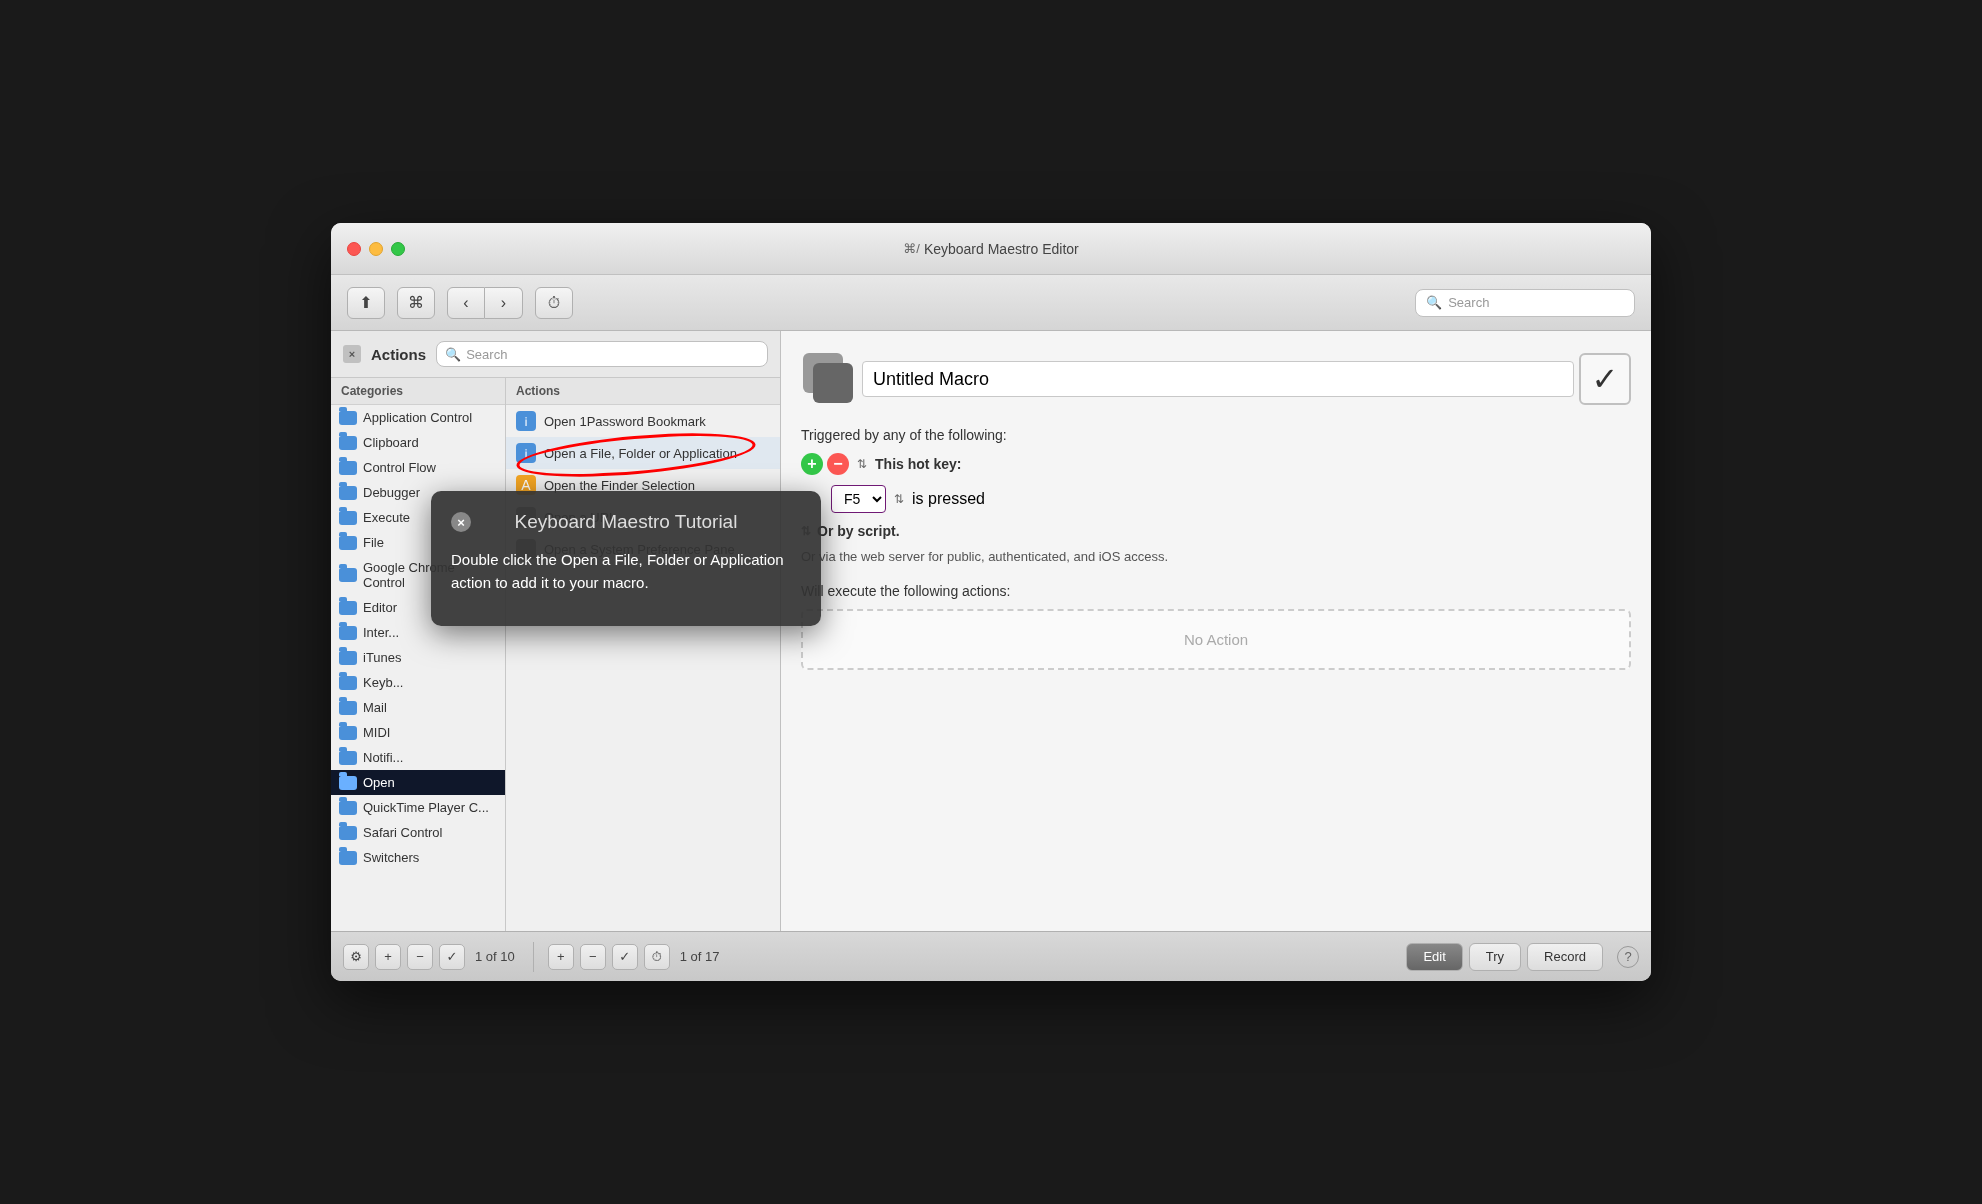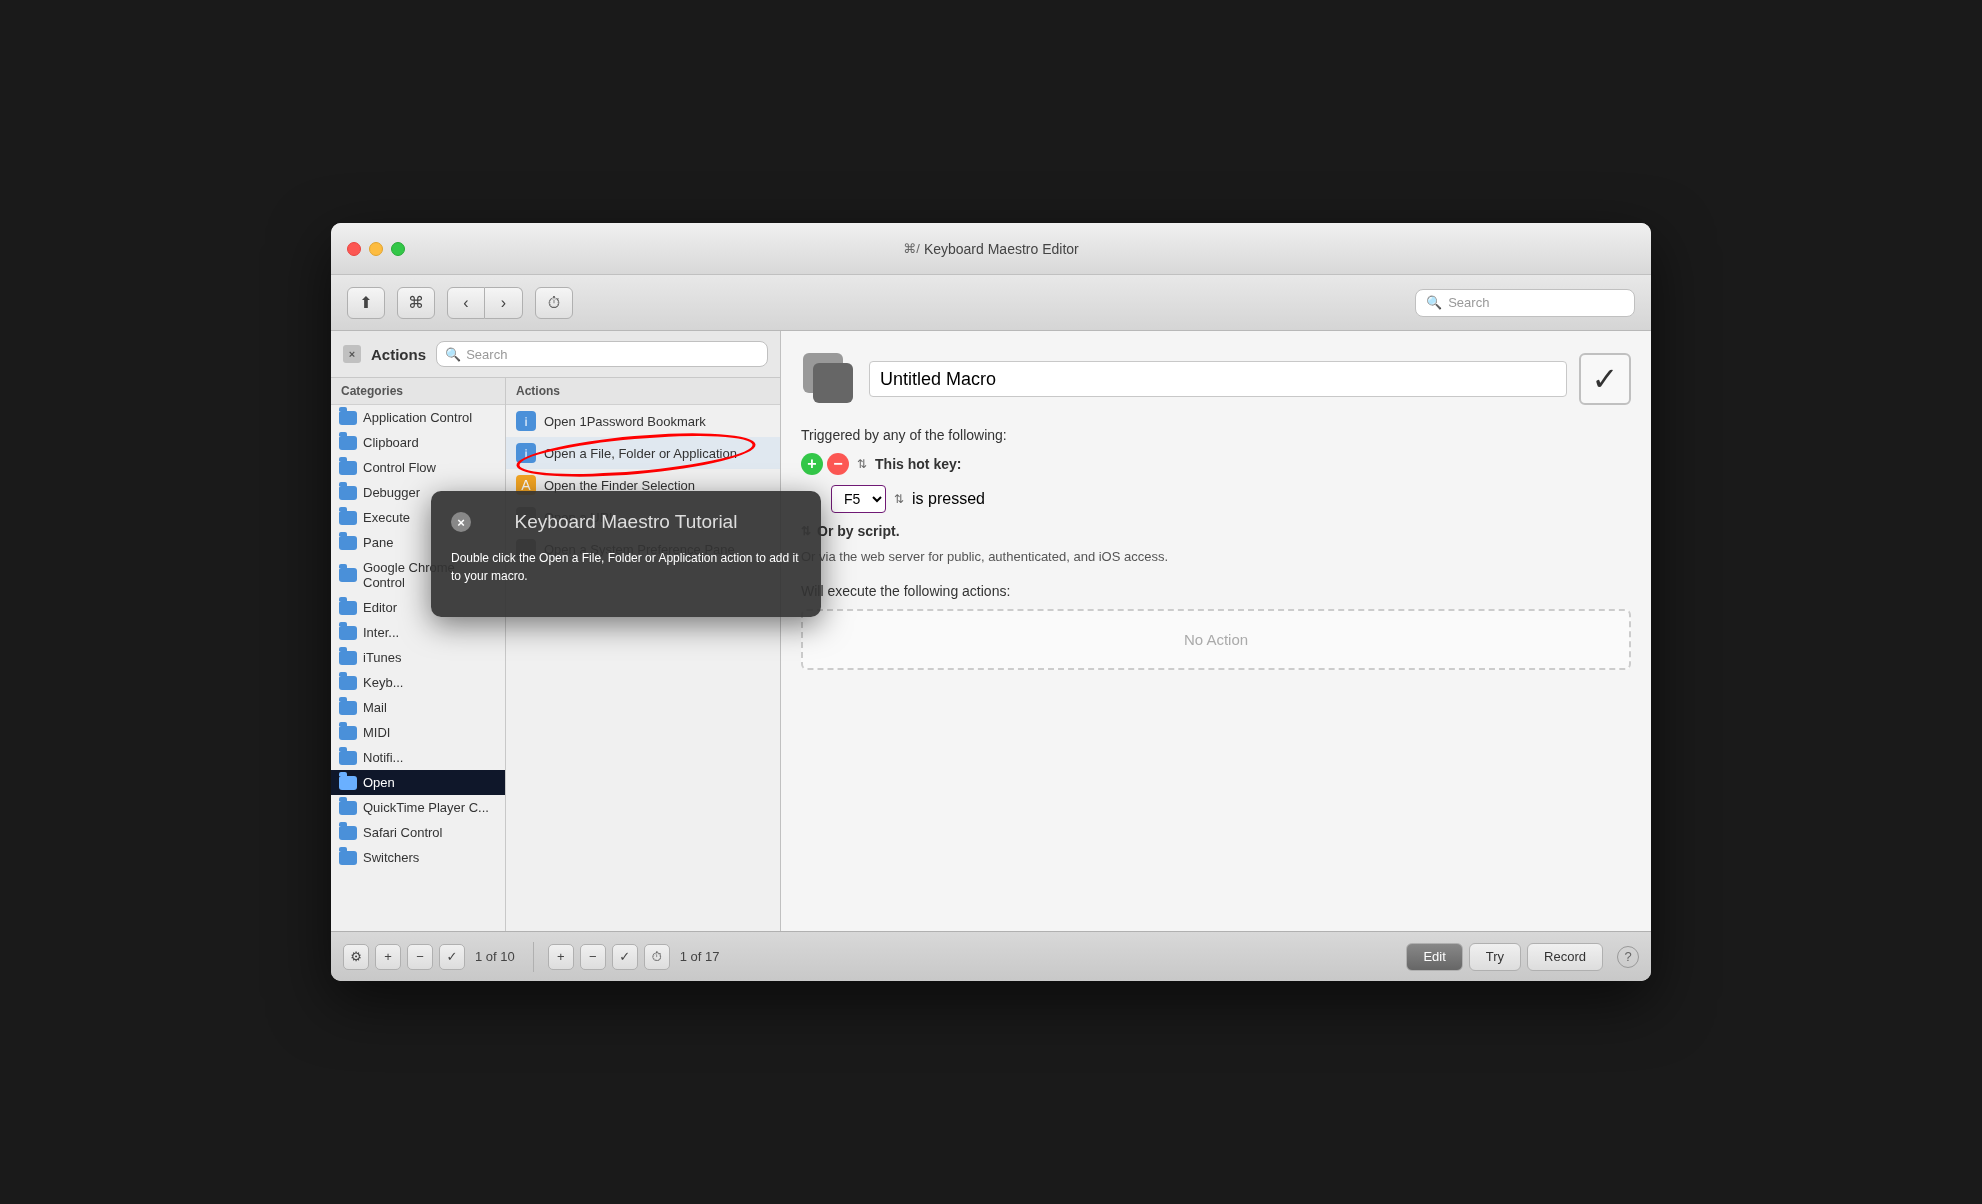--- a/index.html
+++ b/index.html
@@ -289,21 +289,21 @@
     .right-panel {
       flex: 1;
       background: #f5f5f5;
       padding: 20px;
       overflow-y: auto;
     }
 
     .macro-header {
       display: flex;
       align-items: center;
-      gap: 12px;
+      gap: 5px;
       margin-bottom: 20px;
     }
 
     .macro-name-input {
       flex: 1;
       height: 36px;
       font-size: 18px;
       border: 1px solid #c8c8c8;
       border-radius: 4px;
       padding: 0 10px;
@@ -533,21 +533,21 @@
       align-items: center;
       justify-content: center;
       cursor: pointer;
       color: #fff;
       font-size: 13px;
       font-weight: bold;
     }
 
     .tutorial-body {
       color: #fff;
-      font-size: 12px;
+      font-size: 15px;
       line-height: 1.5;
       margin-bottom: 12px;
     }
 
     .tutorial-footer {
       display: flex;
       justify-content: center;
     }
 
     .tutorial-ok-btn {
@@ -650,21 +650,21 @@
           <div class="category-item">
             <div class="cat-folder"></div>
             <span>Debugger</span>
           </div>
           <div class="category-item">
             <div class="cat-folder"></div>
             <span>Execute</span>
           </div>
           <div class="category-item">
             <div class="cat-folder"></div>
-            <span>Pane</span>
+            <span>File</span>
           </div>
           <div class="category-item">
             <div class="cat-folder"></div>
             <span>Google Chrome Control</span>
           </div>
           <div class="category-item">
             <div class="cat-folder"></div>
             <span>Editor</span>
           </div>
           <div class="category-item">

